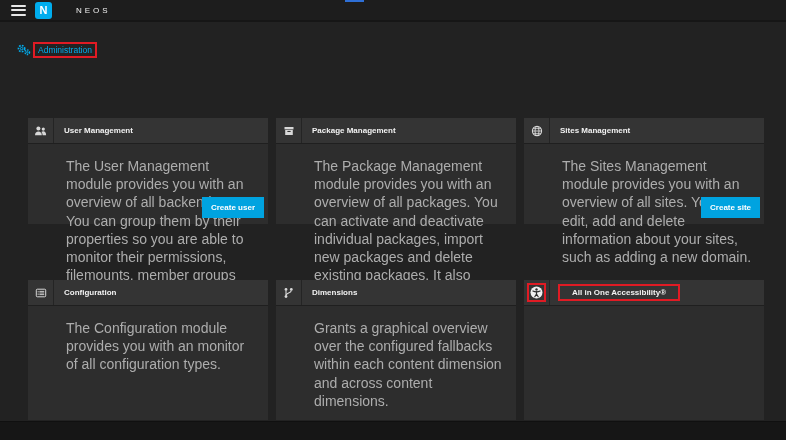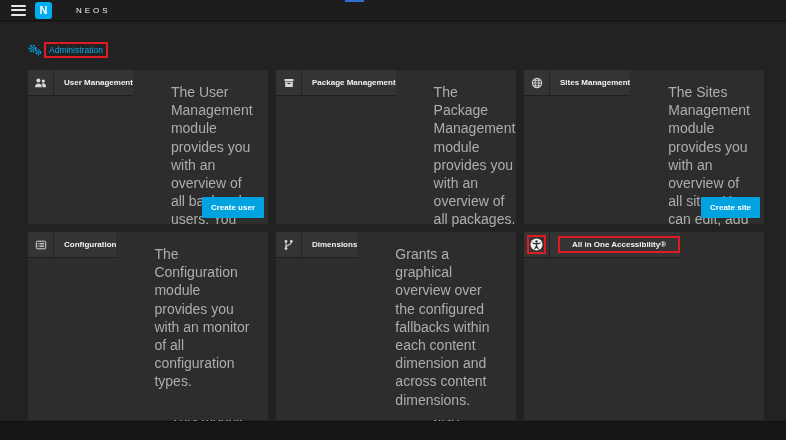--- a/index.html
+++ b/index.html
@@ -23,39 +23,39 @@
   .neos-logo {
     width: 17px; height: 17px; margin-left: 9px; border-radius: 3px;
     background: #00adee; color: #fff; font-weight: bold; font-size: 11px;
     display: flex; align-items: center; justify-content: center;
   }
   .neos-wordmark { margin-left: 24px; color: #f0f0f0; font-size: 8px; letter-spacing: 3px; font-weight: 400; }
   .loading-sliver { position: absolute; top: 0; left: 345px; width: 19px; height: 2px; background: #2e6fd6; }
 
   
   .section-header {
-    position: absolute; top: 41px; left: 28px;
+    position: absolute; top: 41px; left: 17px;
     display: flex; align-items: center; height: 18px;
   }
   .cogs { width: 14px; height: 12px; margin-right: 2px; }
   .admin-link { color: #00adee; font-size: 8.5px; cursor: pointer; }
 
   
   .annot { border: 2px solid #e01b24; }
   .annot-text { display: inline-block; padding: 1px 3px; }
 
   
   .cards {
     position: absolute; top: 70px; left: 28px;
     display: grid;
     grid-template-columns: repeat(3, 240px);
     grid-template-rows: 154px 188px;
     gap: 8px;
   }
-  .card { background: #2d2d2d; position: relative; display: flex; flex-direction: row; }
+  .card { background: #2d2d2d; position: relative; display: flex; flex-direction: column; margin-top: 48px; }
   .card-header {
     height: 26px; flex: none; background: #343434;
     border-bottom: 1px solid #1f1f1f;
     display: flex; align-items: center;
   }
   .icon-cell {
     width: 26px; height: 100%; flex: none;
     border-right: 1px solid #242424;
     display: flex; align-items: center; justify-content: center;
   }

